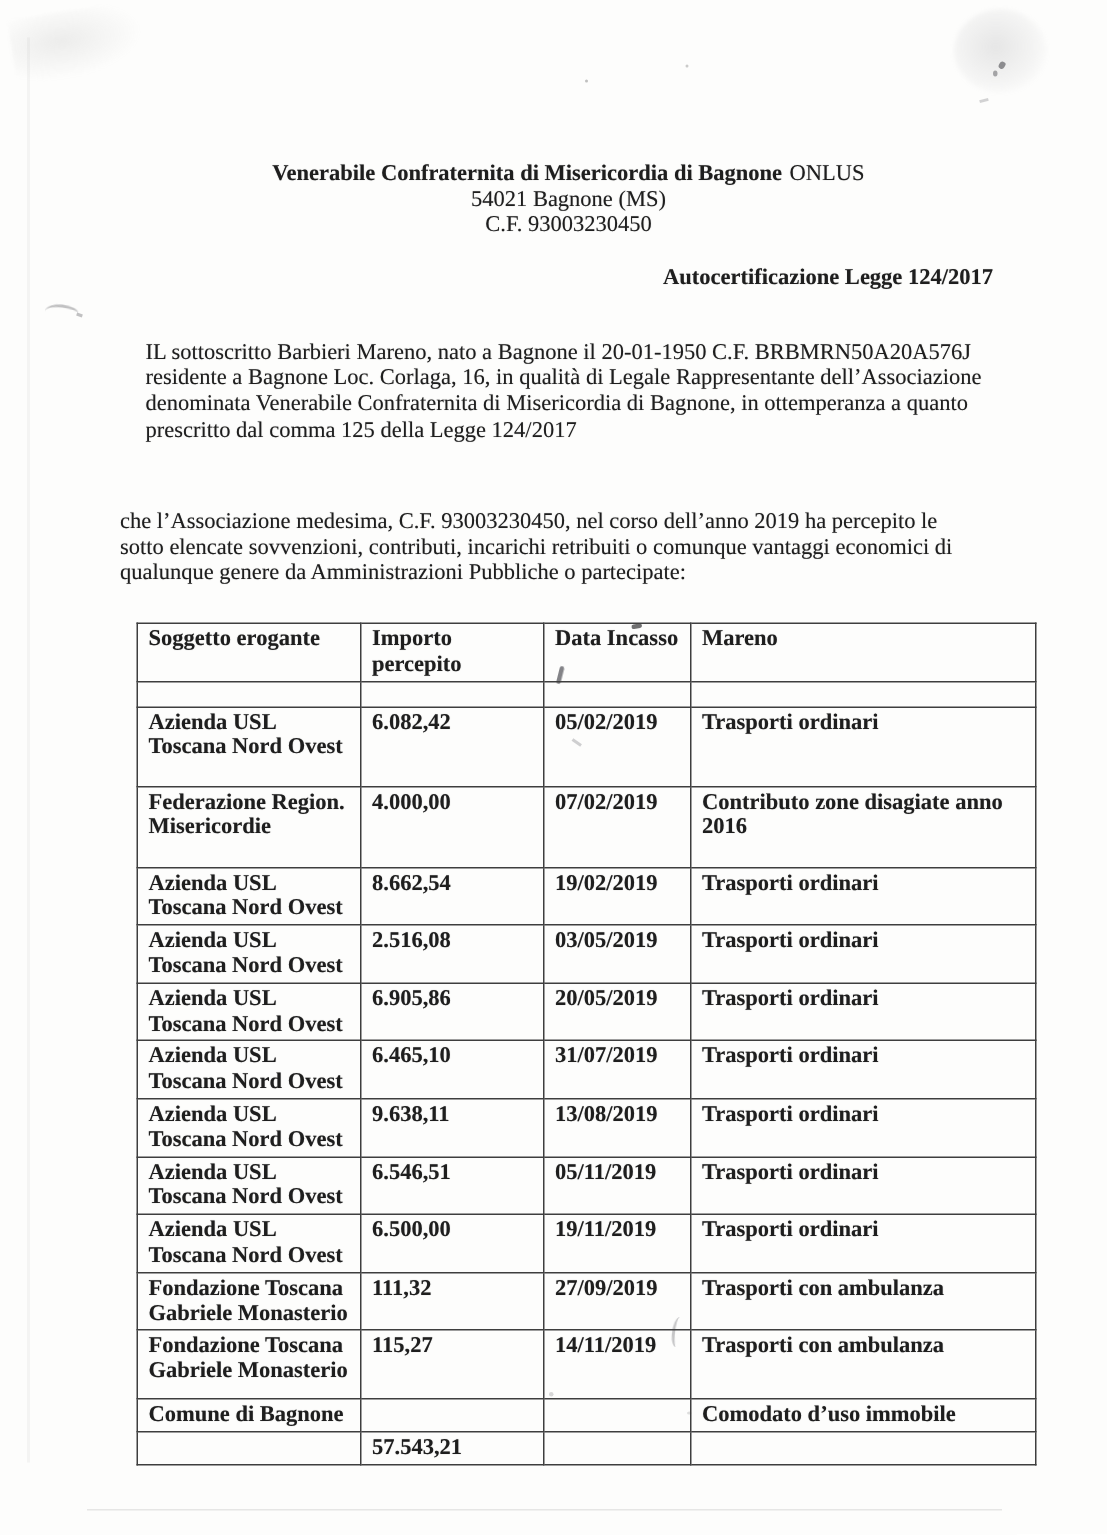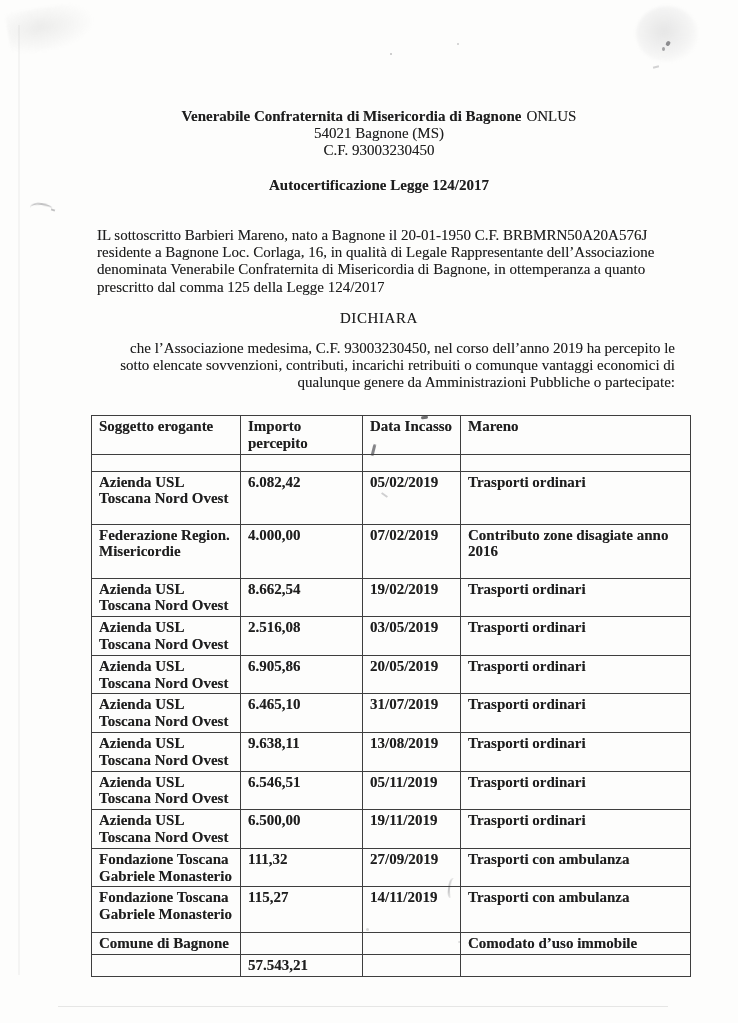--- a/index.html
+++ b/index.html
@@ -7,26 +7,26 @@
     position:relative; width:738px; height:1023px; overflow:hidden;
     background:#fdfdfc;
     font-family:"Liberation Serif","DejaVu Serif",serif;
     color:#1e1e1e;
     text-shadow:0 0 0.6px rgba(40,40,40,.45);
   }
   
   .header-block { position:absolute; left:96px; top:108px; width:566px; text-align:center; font-size:15px; line-height:17px; }
   .org-name { font-weight:bold; }
   .org-type { padding-left:5px; }
-  .doc-title { margin-top:18px; font-weight:bold; }
+  .doc-title { margin-top:18px; font-weight:bold;text-align:right; }
   
   .para { position:absolute; font-size:15px; line-height:17.2px; }
   .p1 { left:97px; top:227px; width:566px; }
   .dichiara { position:absolute; left:96px; top:310px; width:566px; text-align:center; font-size:15px; letter-spacing:.6px; }
-  .p2 { left:103px; top:340px; width:572px;text-align:right; }
+  .p2 { left:80px; top:340px; width:572px; }
   
   table.doc-table {
     position:absolute; left:91px; top:415px; width:599px;
     border-collapse:collapse; table-layout:fixed;
     font-size:15px; line-height:16.8px;
   }
   .doc-table th, .doc-table td {
     border:1.5px solid #3e3e3e; vertical-align:top;
     padding:2px 6px 2px 7px; font-weight:bold; text-align:left;
     overflow:hidden;
@@ -91,21 +91,20 @@
   <div class="header-block">
     <div>
       <span class="org-name">Venerabile Confraternita di Misericordia di Bagnone</span><span class="org-type">ONLUS</span>
     </div>
     <div>54021 Bagnone (MS)</div>
     <div>C.F. 93003230450</div>
     <div class="doc-title">Autocertificazione Legge 124/2017</div>
   </div>
 
   <div class="para p1">IL sottoscritto Barbieri Mareno, nato a Bagnone il 20-01-1950 C.F. BRBMRN50A20A576J residente a Bagnone Loc. Corlaga, 16, in qualità di Legale Rappresentante dell’Associazione denominata Venerabile Confraternita di Misericordia di Bagnone, in ottemperanza a quanto prescritto dal comma 125 della Legge 124/2017</div>
-  <div class="dichiara">DICHIARA</div>
   <div class="para p2">che l’Associazione medesima, C.F. 93003230450, nel corso dell’anno 2019 ha percepito le sotto elencate sovvenzioni, contributi, incarichi retribuiti o comunque vantaggi economici di qualunque genere da Amministrazioni Pubbliche o partecipate:</div>
 
   <table class="doc-table">
     <colgroup>
       <col class="col-soggetto">
         <col class="col-importo">
         <col class="col-data">
         <col class="col-causale">
     </colgroup>
     <tbody>

